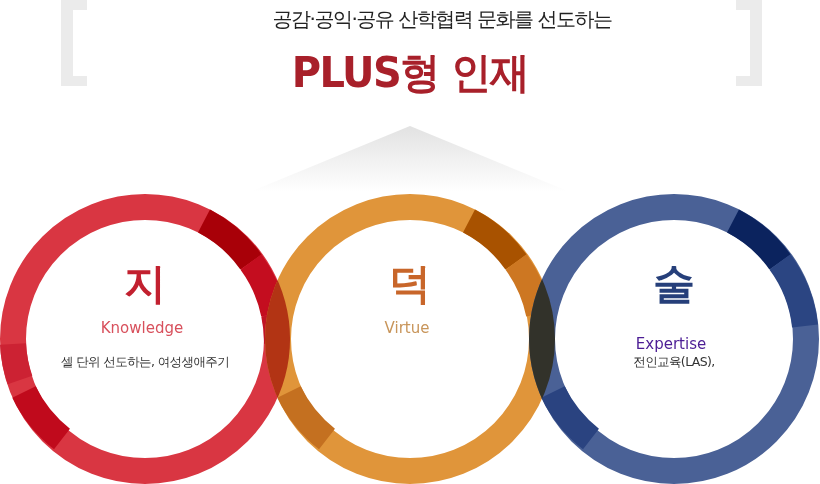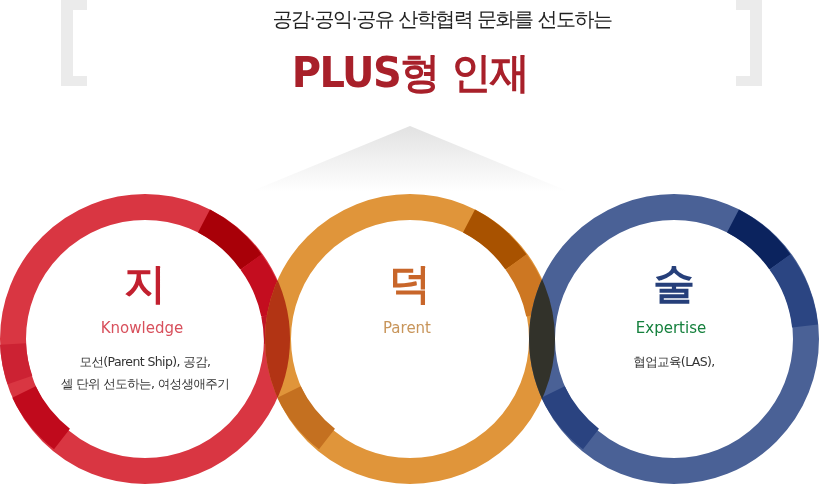--- a/index.html
+++ b/index.html
@@ -70,53 +70,52 @@
     <path d="M 251 68 A 132 132 0 0 1 274 120" fill="none" stroke="#c40d1f" stroke-width="26"></path>
     <path d="M 274 120 A 132 132 0 0 1 277 150" fill="none" stroke="#c01424" stroke-width="26"></path>
 
     <path d="M 13 150 A 132 132 0 0 0 20 186" fill="none" stroke="#cc2233" stroke-width="26"></path>
     <path d="M 24 198 A 132 132 0 0 0 62 245" fill="none" stroke="#c00a1c" stroke-width="26"></path>
   </svg>
   <div class="circle-content">
     <div class="glyph" style="color:#c2202f;">지</div>
     <div class="eng" style="color:#d8505c;">Knowledge</div>
     <div class="desc">
-      <span>모선(Parent Ship), 공감,</span>
       <span>셀 단위 선도하는, 여성생애주기</span>
     </div>
   </div>
 </div>
 
 <div class="circle" style="left:265px;">
   <svg width="290" height="290" viewBox="0 0 290 290">
     <circle cx="145" cy="145" r="132" fill="none" stroke="#e0953a" stroke-width="26"></circle>
     <path d="M 204 27 A 132 132 0 0 1 251 68" fill="none" stroke="#a85200" stroke-width="26"></path>
     <path d="M 251 68 A 132 132 0 0 1 274 120" fill="none" stroke="#cd7722" stroke-width="26"></path>
     <path d="M 24 198 A 132 132 0 0 0 62 245" fill="none" stroke="#c47020" stroke-width="26"></path>
   </svg>
   <div class="circle-content">
     <div class="glyph" style="color:#c8662a;">덕</div>
-    <div class="eng" style="color:#c8955a;">Parent</div>
+    <div class="eng" style="color:#c8955a;">Virtue</div>
     <div class="desc">
     </div>
   </div>
 </div>
 
 <div class="circle" style="left:529px;">
   <svg width="290" height="290" viewBox="0 0 290 290">
     <circle cx="145" cy="145" r="132" fill="none" stroke="#4a6196" stroke-width="26"></circle>
     <path d="M 204 27 A 132 132 0 0 1 251 68" fill="none" stroke="#0b235e" stroke-width="26"></path>
     <path d="M 251 68 A 132 132 0 0 1 276 132" fill="none" stroke="#2b4582" stroke-width="26"></path>
     <path d="M 24 198 A 132 132 0 0 0 62 245" fill="none" stroke="#2a4380" stroke-width="26"></path>
   </svg>
   <div class="circle-content">
     <div class="glyph" style="color:#263f7a;">술</div>
-    <div class="eng" style="color:#15803d;">Expertise</div>
+    <div class="eng" style="color:#4c1d95;margin-top:16px;">Expertise</div>
     <div class="desc">
-      <span>협업교육(LAS),</span>
+      <span>전인교육(LAS),</span>
     </div>
   </div>
 </div>
 
 <svg class="shadow" width="820" height="484" style="pointer-events:none;">
   <defs>
     <clipPath id="c1ring">
       <path fill-rule="evenodd" d="M145,194 a145,145 0 1,0 0.1,0 z M145,220 a119,119 0 1,0 0.1,0 z"></path>
     </clipPath>
     <clipPath id="c3ring">

